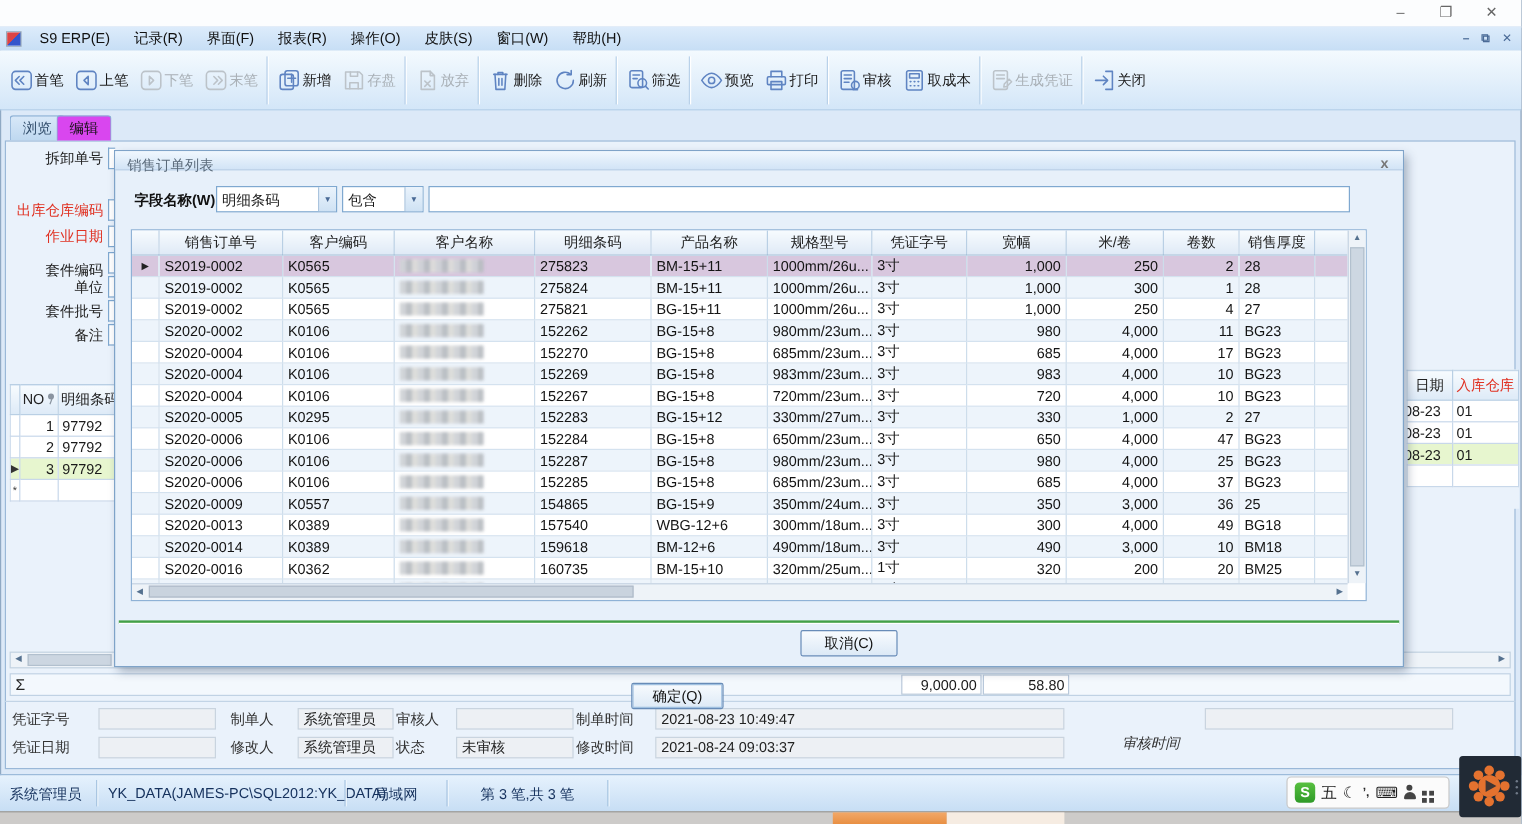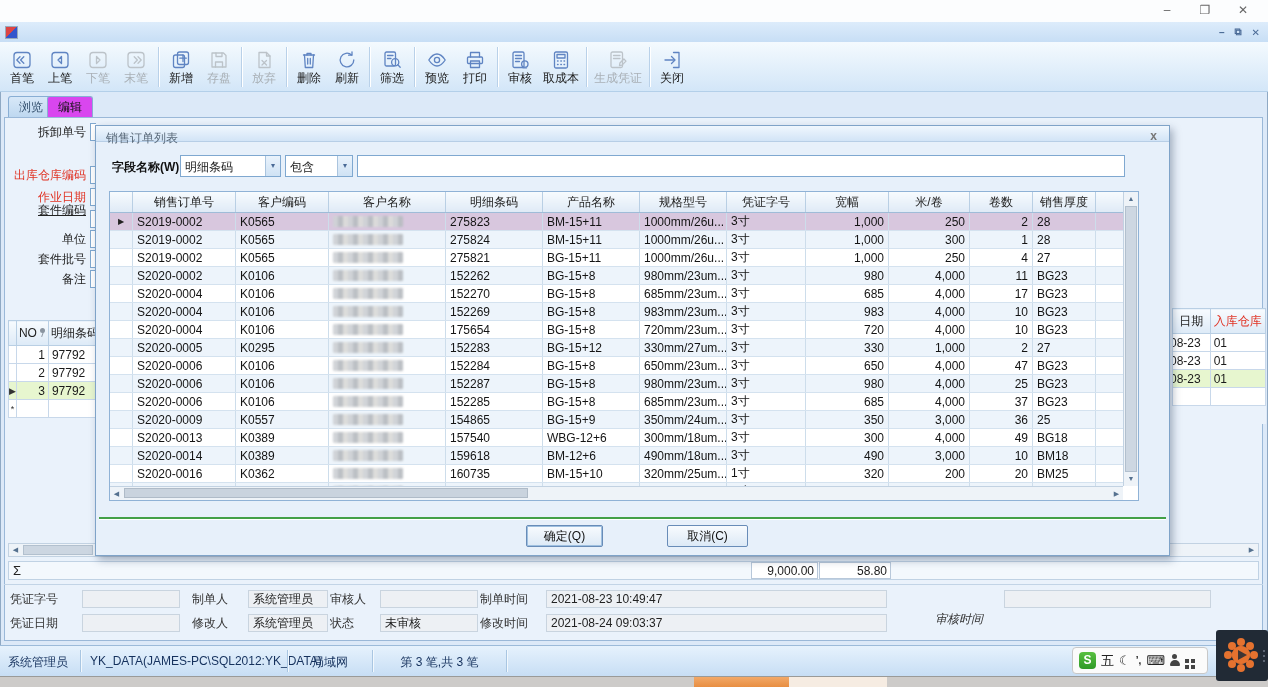--- a/index.html
+++ b/index.html
@@ -12,21 +12,21 @@
   .win-controls{position:absolute;right:6px;top:0;height:22px;display:flex;}
   .win-controls span{width:38px;text-align:center;line-height:20px;color:#666;cursor:pointer;font-size:12px;}
   
   .menubar{position:absolute;left:0;top:22px;width:100%;height:20px;background:linear-gradient(#ddecfb,#c7def5);border-bottom:1px solid #aecbe8;display:flex;align-items:center;}
   .app-icon{width:11px;height:11px;margin:0 6px 0 6px;background:linear-gradient(135deg,#d44 0 50%,#35c 50% 100%);box-shadow:0 0 0 1px #9ab;}
   .menu-items{display:flex;height:100%;align-items:center;}
   .menu-items span{padding:0 10px;line-height:20px;color:#111;cursor:default;}
   .mdi-controls{position:absolute;right:8px;top:0;height:20px;display:flex;gap:10px;align-items:center;color:#4a6a96;font-size:10px;font-weight:bold;}
   
   .toolbar{position:absolute;left:0;top:42px;width:100%;height:50px;background:linear-gradient(#f4fafe,#d3e6f8);border-bottom:1px solid #b3cfe9;display:flex;align-items:center;padding-left:3px;box-sizing:border-box;}
-  .tbtn{display:flex;flex-direction:column;align-items:center;justify-content:center;min-width:30px;padding:1px 3px;margin:0 1px;color:#5f84c2;cursor:pointer;border-radius:2px;}
+  .tbtn{display:flex;flex-direction:row;align-items:center;justify-content:center;min-width:30px;padding:1px 3px;margin:0 1px;color:#5f84c2;cursor:pointer;border-radius:2px;}
   .tbtn .ticon svg{display:block;stroke:currentColor;fill:none;stroke-width:1.3;stroke-linecap:round;stroke-linejoin:round;}
   .tbtn .tlabel{font-size:12px;color:#1c1c1c;line-height:14px;white-space:nowrap;}
   .tbtn.disabled{color:#bcc3c9;cursor:default;}
   .tbtn.disabled .tlabel{color:#a9b0b6;}
   .tsep{width:1px;height:40px;background:#b9d1e9;margin:0 3px;box-shadow:1px 0 0 #fff;}
   
   .panel{position:absolute;left:4px;top:117px;width:1259px;height:524px;background:#eaf2fb;border:1px solid #9ab8d8;box-sizing:border-box;}
   .tab{position:absolute;top:96px;height:20px;padding:0 10px;line-height:20px;border:1px solid #89aed4;border-bottom:none;border-radius:3px 3px 0 0;cursor:pointer;}
   .tab.inactive{background:linear-gradient(#d8e8f8,#bed8f0);color:#34506e;}
   .tab.active{background:#d946ef;color:#111;}
@@ -85,21 +85,21 @@
   .otable td.mk{padding:0;text-align:center;font-size:8px;color:#222;}
   .mask{display:inline-block;width:70px;height:11px;vertical-align:-1px;border-radius:1px;opacity:.95;
         background:repeating-linear-gradient(90deg,#cfd2d6 0 5px,#b9bdc2 5px 10px,#dcdcda 10px 15px);filter:blur(1.3px);}
   .vscroll{position:absolute;right:0;top:0;bottom:14px;width:15px;background:#eef3f8;border-left:1px solid #c2d2e2;box-sizing:border-box;}
   .vscroll .thumb{position:absolute;left:1px;right:1px;top:14px;bottom:14px;background:#cdd7e2;border:1px solid #b2c0ce;box-sizing:border-box;}
   .vscroll .sarrow{left:0;width:14px;}
   .hscroll{position:absolute;left:0;right:15px;bottom:0;height:14px;background:#eef3f8;border-top:1px solid #c2d2e2;box-sizing:border-box;}
   .hscroll .thumb{position:absolute;left:14px;top:1px;width:404px;height:10px;background:#c9d3de;border:1px solid #afbbc8;box-sizing:border-box;}
   .dlg-greenline{position:absolute;left:3px;top:391px;width:1067px;height:2px;background:#43a047;border-bottom:1px solid #fff;}
   .dlg-btn{position:absolute;top:399px;height:22px;background:linear-gradient(#f8fbfe,#dce9f6);border:1px solid #688cb8;border-radius:2px;font:inherit;cursor:pointer;color:#111;}
-  .dlg-btn.ok{left:430px;width:77px;box-shadow:inset 0 0 0 1px #9fc0e0;}
+  .dlg-btn.ok{left:430px;width:77px;box-shadow:inset 0 0 0 1px #9fc0e0;margin-top:44px;}
   .dlg-btn.cancel{left:571px;width:81px;}
   
   .ime-bar{position:absolute;left:1072px;top:647px;width:136px;height:27px;background:#fbfbfb;border:1px solid #c8c8c8;border-radius:4px;box-sizing:border-box;display:flex;align-items:center;gap:5px;padding:0 6px;z-index:15;}
   .ime-logo{width:17px;height:17px;background:linear-gradient(#58c040,#2f9a28);border-radius:4px;color:#fff;font-weight:bold;font-size:12px;text-align:center;line-height:17px;}
   .ime-glyph{color:#222;font-size:13px;line-height:16px;}
   .ime-glyph.small{font-size:10px;font-weight:bold;}
   .ime-person{position:relative;width:10px;height:13px;}
   .ime-person::before{content:"";position:absolute;left:2.5px;top:0;width:5px;height:5px;background:#444;border-radius:50%;}
   .ime-person::after{content:"";position:absolute;left:0;top:6px;width:10px;height:6px;background:#444;border-radius:5px 5px 1px 1px;}
   .ime-grid{width:4px;height:4px;background:#444;box-shadow:6px 0 #444,0 6px #444,6px 6px #444;margin-right:6px;}
@@ -121,20 +121,30 @@
   <div class="titlebar">
     <div class="win-controls">
       <span>–</span>
       <span>❐</span>
       <span>✕</span>
     </div>
   </div>
 
   <div class="menubar">
     <span class="app-icon"></span>
+    <div class="menu-items">
+        <span>S9 ERP(E)</span>
+        <span>记录(R)</span>
+        <span>界面(F)</span>
+        <span>报表(R)</span>
+        <span>操作(O)</span>
+        <span>皮肤(S)</span>
+        <span>窗口(W)</span>
+        <span>帮助(H)</span>
+      </div>
     <div class="mdi-controls">
       <span>–</span>
       <span>⧉</span>
       <span>✕</span>
     </div>
   </div>
 
   <div class="toolbar">
       <div class="tbtn">
         <span class="ticon">
@@ -309,21 +319,21 @@
   <div class="tab inactive" style="left:8px">浏览</div>
   <div class="tab active" style="left:47px">编辑</div>
 
   <div id="formLabels">
       <div class="fldlabel" style="top: 124px;">拆卸单号</div>
       <div class="fldsliver" style="top: 123px;"></div>
       <div class="fldlabel red" style="top: 167px;">出库仓库编码</div>
       <div class="fldsliver" style="top: 166px;"></div>
       <div class="fldlabel red" style="top: 189px;">作业日期</div>
       <div class="fldsliver" style="top: 188px;"></div>
-      <div class="fldlabel" style="top: 202px; text-decoration: underline;">套件编码</div>
+      <div class="fldlabel" style="top: 217px;">套件编码</div>
       <div class="fldsliver" style="top: 210px;"></div>
       <div class="fldlabel" style="top: 231px;">单位</div>
       <div class="fldsliver" style="top: 230px;"></div>
       <div class="fldlabel" style="top: 251px;">套件批号</div>
       <div class="fldsliver" style="top: 250px;"></div>
       <div class="fldlabel" style="top: 271px;">备注</div>
       <div class="fldsliver" style="top: 270px;"></div>
     </div>
 
   <div class="bggrid" style="left:8px;top:320px;width:87px;height:116px">
@@ -557,21 +567,21 @@
                 <td class="r">4,000</td>
                 <td class="r">10</td>
                 <td>BG23</td>
                 <td class="r">40,00</td>
               </tr>
               <tr>
                 <td class="mk"></td>
                 <td>S2020-0004</td>
                 <td>K0106</td>
                 <td><span class="mask"></span></td>
-                <td>175654</td>
+                <td>152267</td>
                 <td>BG-15+8</td>
                 <td>720mm/23um...</td>
                 <td>3寸</td>
                 <td class="r">720</td>
                 <td class="r">4,000</td>
                 <td class="r">10</td>
                 <td>BG23</td>
                 <td class="r">40,00</td>
               </tr>
               <tr class="alt">

